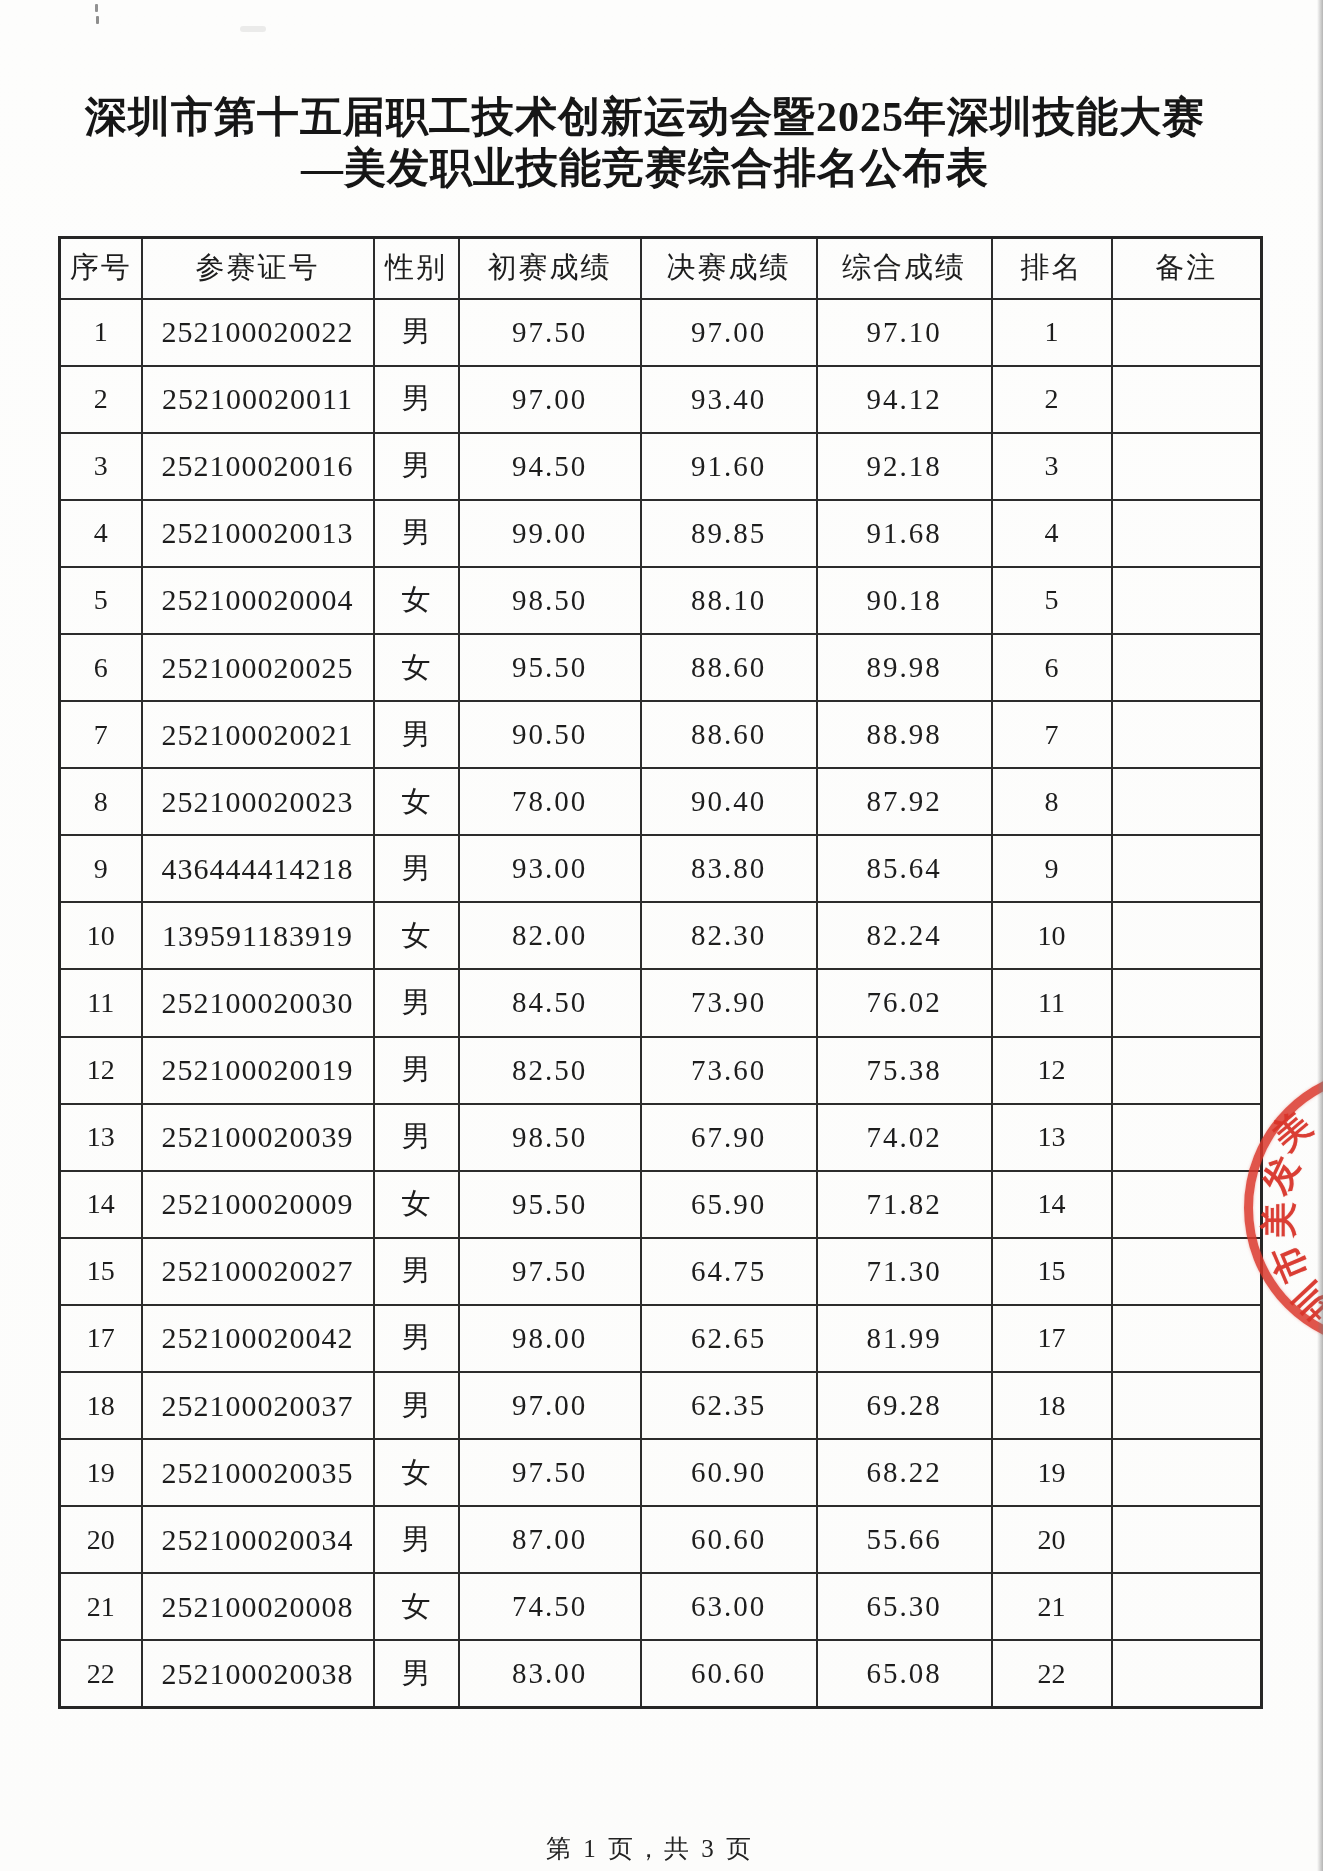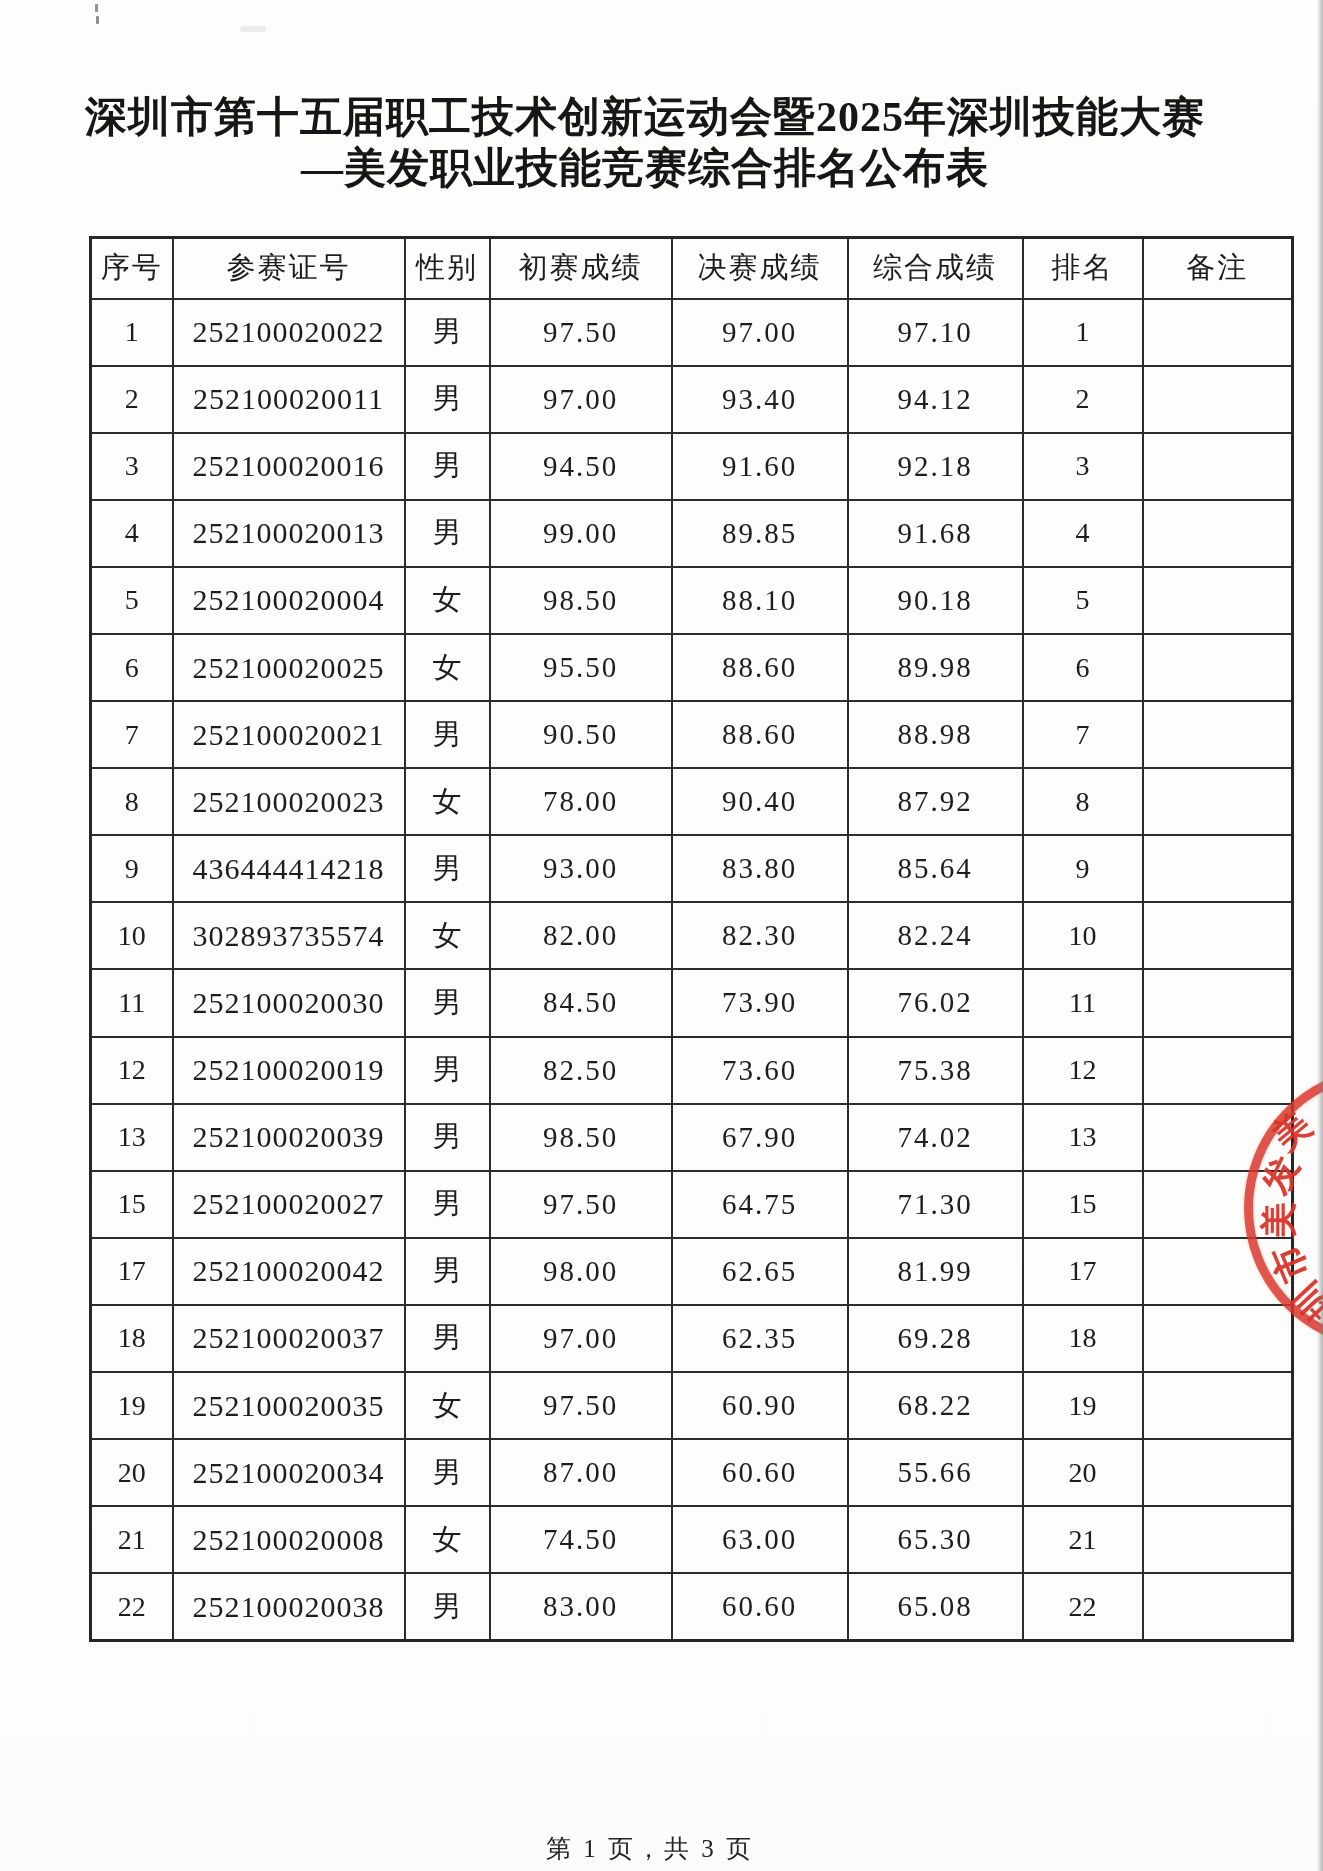--- a/index.html
+++ b/index.html
@@ -51,21 +51,21 @@
   }
   table.rank-table th,
   table.rank-table td{
     border:2px solid #2c2c2c;
     text-align:center;
     vertical-align:middle;
     padding:0;
     overflow:hidden;
     white-space:nowrap;
   }
-  table.rank-table{border:3px solid #262626;margin-left:31px;}
+  table.rank-table{border:3px solid #262626;}
   table.rank-table thead tr{height:61px;}
   table.rank-table tbody tr{height:67.1px;}
   table.rank-table th{font-weight:400;font-size:29px;letter-spacing:2px;}
   td.c1{letter-spacing:1px;font-size:30px;border-radius:21px;}
   td.c3,td.c4,td.c5{letter-spacing:2px;}
   td.c0,td.c6{font-size:28px;}
   td.c2{font-size:29px;}
   
   .page-footer{
     position:absolute;left:0;top:1832px;width:1300px;
@@ -219,21 +219,21 @@
           <td class="c1">436444414218</td>
           <td class="c2">男</td>
           <td class="c3">93.00</td>
           <td class="c4">83.80</td>
           <td class="c5">85.64</td>
           <td class="c6">9</td>
           <td class="c7"></td>
         </tr>
         <tr>
           <td class="c0">10</td>
-          <td class="c1">302893735574</td>
+          <td class="c1">139591183919</td>
           <td class="c2">女</td>
           <td class="c3">82.00</td>
           <td class="c4">82.30</td>
           <td class="c5">82.24</td>
           <td class="c6">10</td>
           <td class="c7"></td>
         </tr>
         <tr>
           <td class="c0">11</td>
           <td class="c1">252100020030</td>
@@ -255,20 +255,30 @@
           <td class="c7"></td>
         </tr>
         <tr>
           <td class="c0">13</td>
           <td class="c1">252100020039</td>
           <td class="c2">男</td>
           <td class="c3">98.50</td>
           <td class="c4">67.90</td>
           <td class="c5">74.02</td>
           <td class="c6">13</td>
+          <td class="c7"></td>
+        </tr>
+        <tr>
+          <td class="c0">14</td>
+          <td class="c1">252100020009</td>
+          <td class="c2">女</td>
+          <td class="c3">95.50</td>
+          <td class="c4">65.90</td>
+          <td class="c5">71.82</td>
+          <td class="c6">14</td>
           <td class="c7"></td>
         </tr>
         <tr>
           <td class="c0">15</td>
           <td class="c1">252100020027</td>
           <td class="c2">男</td>
           <td class="c3">97.50</td>
           <td class="c4">64.75</td>
           <td class="c5">71.30</td>
           <td class="c6">15</td>

